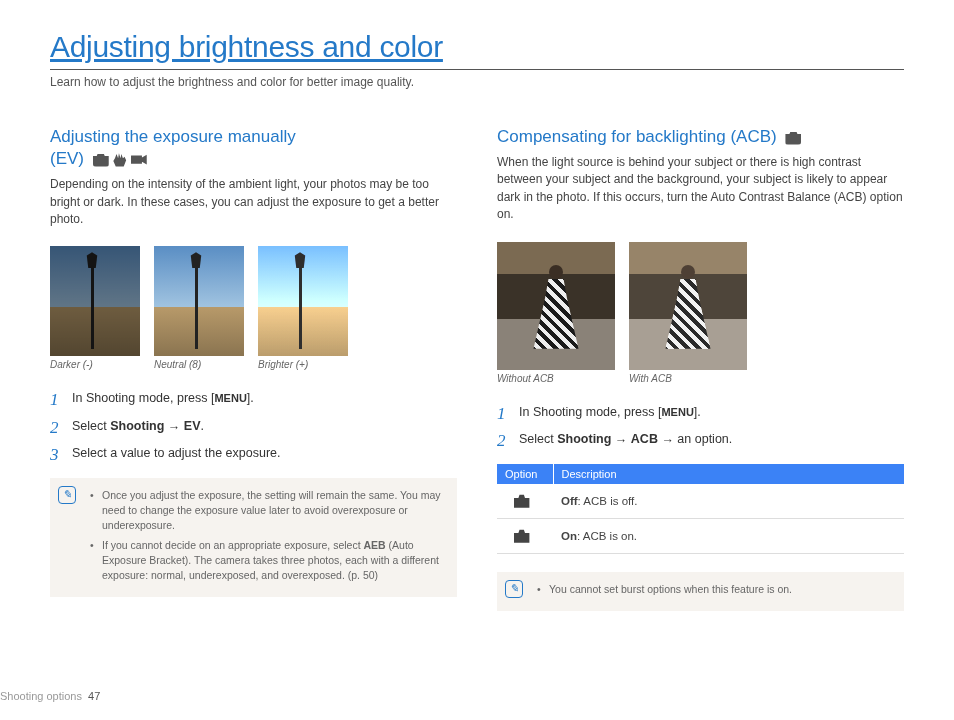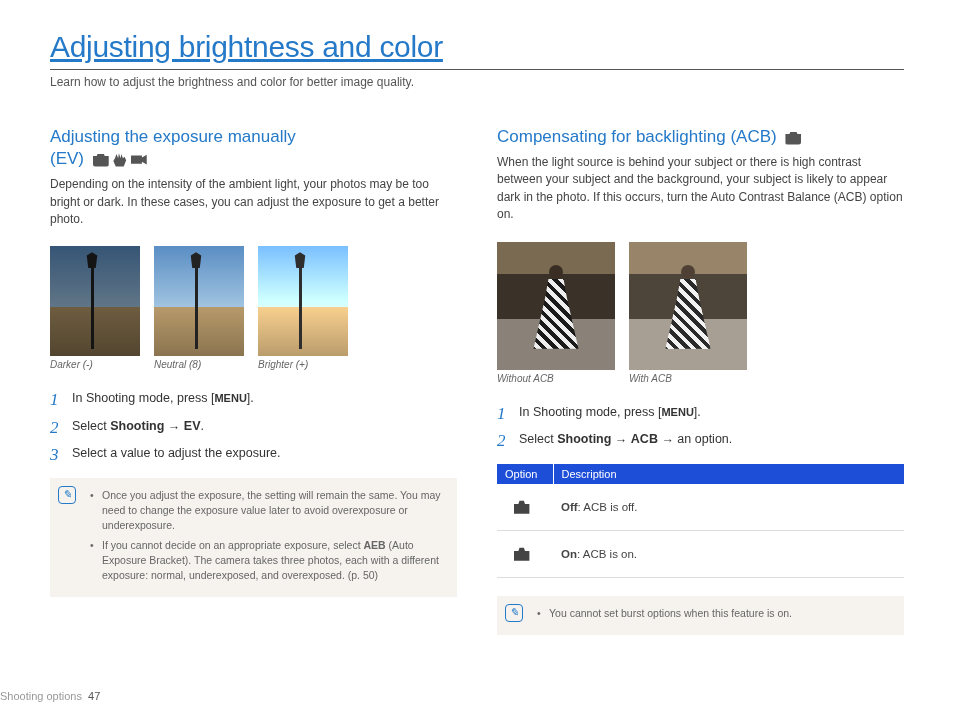--- a/index.html
+++ b/index.html
@@ -164,28 +164,28 @@
   .note-box ul { list-style: none; }
   .note-box li { position: relative; padding-left: 12px; margin-bottom: 4px; }
   .note-box li::before { content: '•'; position: absolute; left: 0; }
   table.opts {
     width: 100%;
     border-collapse: collapse;
     font-size: 11.5px;
     margin-bottom: 18px;
   }
   table.opts thead td {
-    background: #1d4ed8;
+    background: #3b82f6;
     color: #fff;
     padding: 4px 8px;
     font-size: 11px;
   }
   table.opts thead td:first-child { width: 56px; border-right: 1px solid #fff; }
   table.opts tbody td {
-    padding: 14px 8px;
+    padding: 8px 8px;
     border-bottom: 1px solid #ddd;
     color: #444;
     vertical-align: middle;
   }
   table.opts tbody td:first-child { text-align: center; }
   .opt-icon {
     display:inline-block; width:22px; height:16px;
     background:#444; position:relative;
     clip-path: polygon(0 40%,20% 40%,25% 20%,45% 20%,50% 40%,70% 40%,70% 100%,0 100%);
   }

